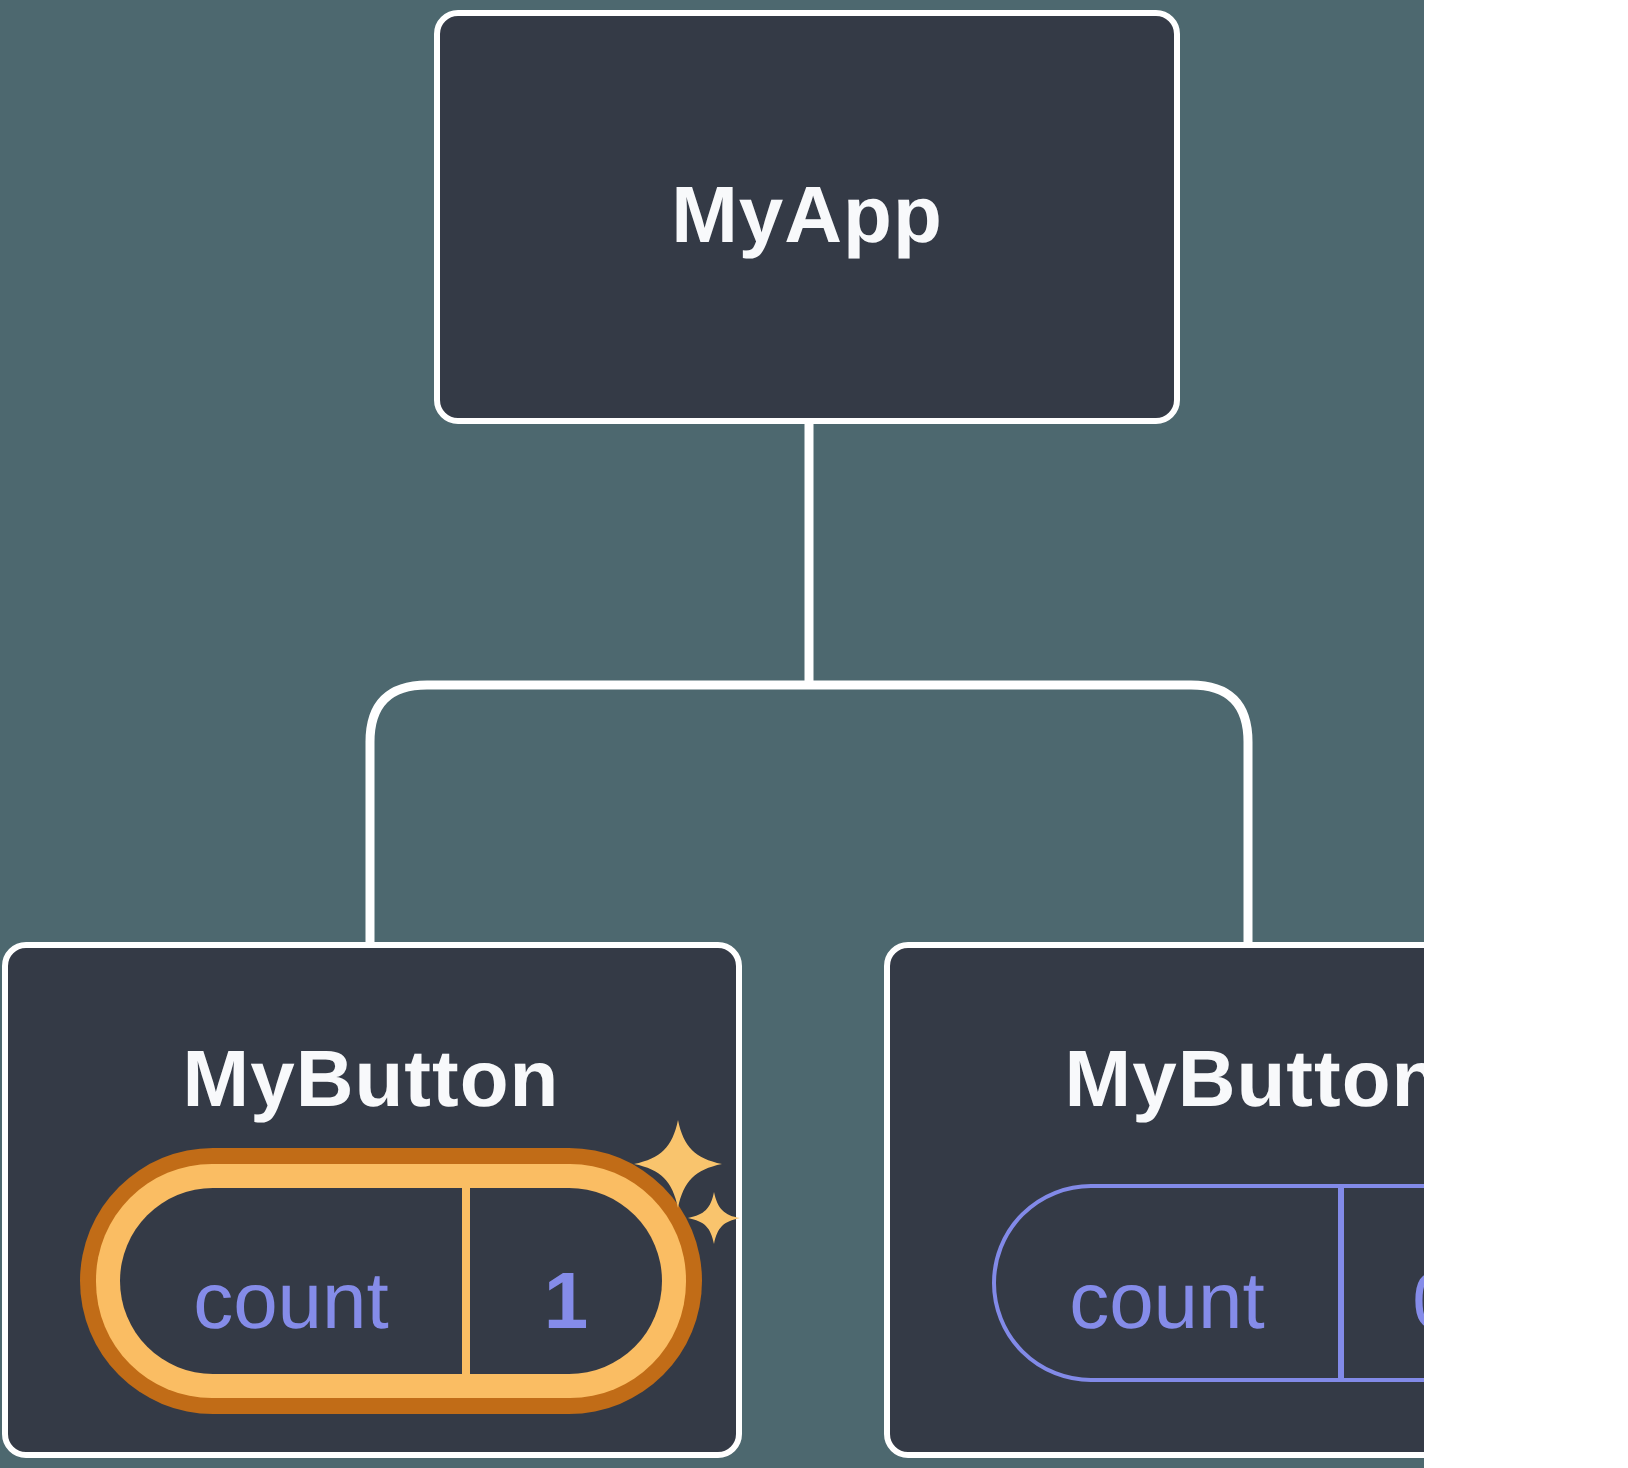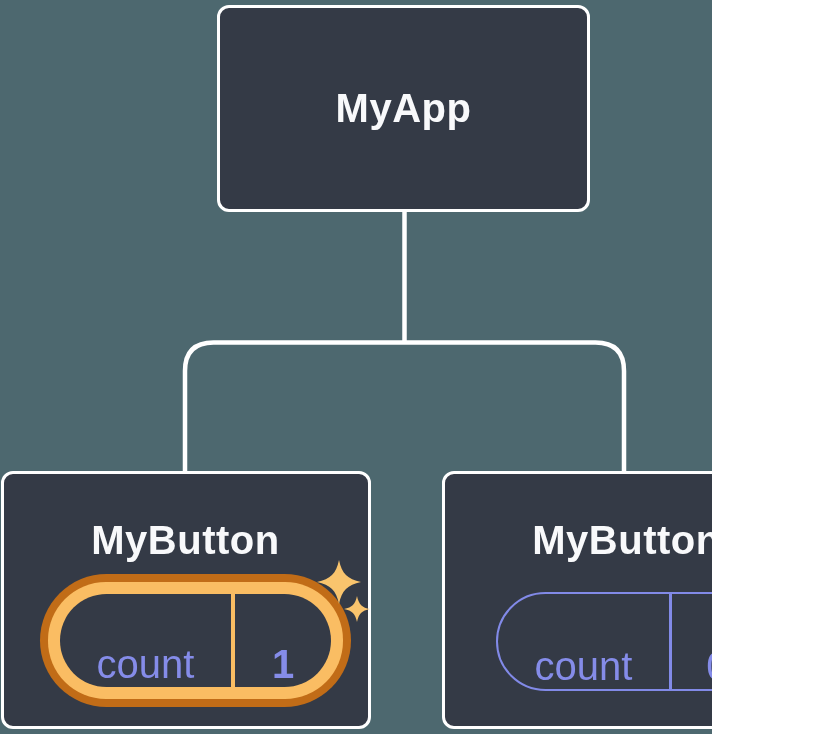--- a/index.html
+++ b/index.html
@@ -77,21 +77,21 @@
     box-sizing: border-box;
     border: 2.5px solid #828AE8;
     border-radius: 49.5px;
     background: #343A46;
     display: flex;
     align-items: stretch;
     overflow: hidden;
   }
   .pill-seg {
     display: flex;
-    align-items: flex-end;
+    align-items: flex-start;
     justify-content: center;
     margin-top: 35px;
   }
   .seg-name  { flex: 0 0 171px; }
   .seg-value { flex: 1 1 auto; }
   .pill-divider { width: 4px; background: #FABD63; }
   .pill-divider.purple { width: 2.5px; background: #828AE8; }
   .state-text {
     color: #858CE9;
     font-size: 40px;

